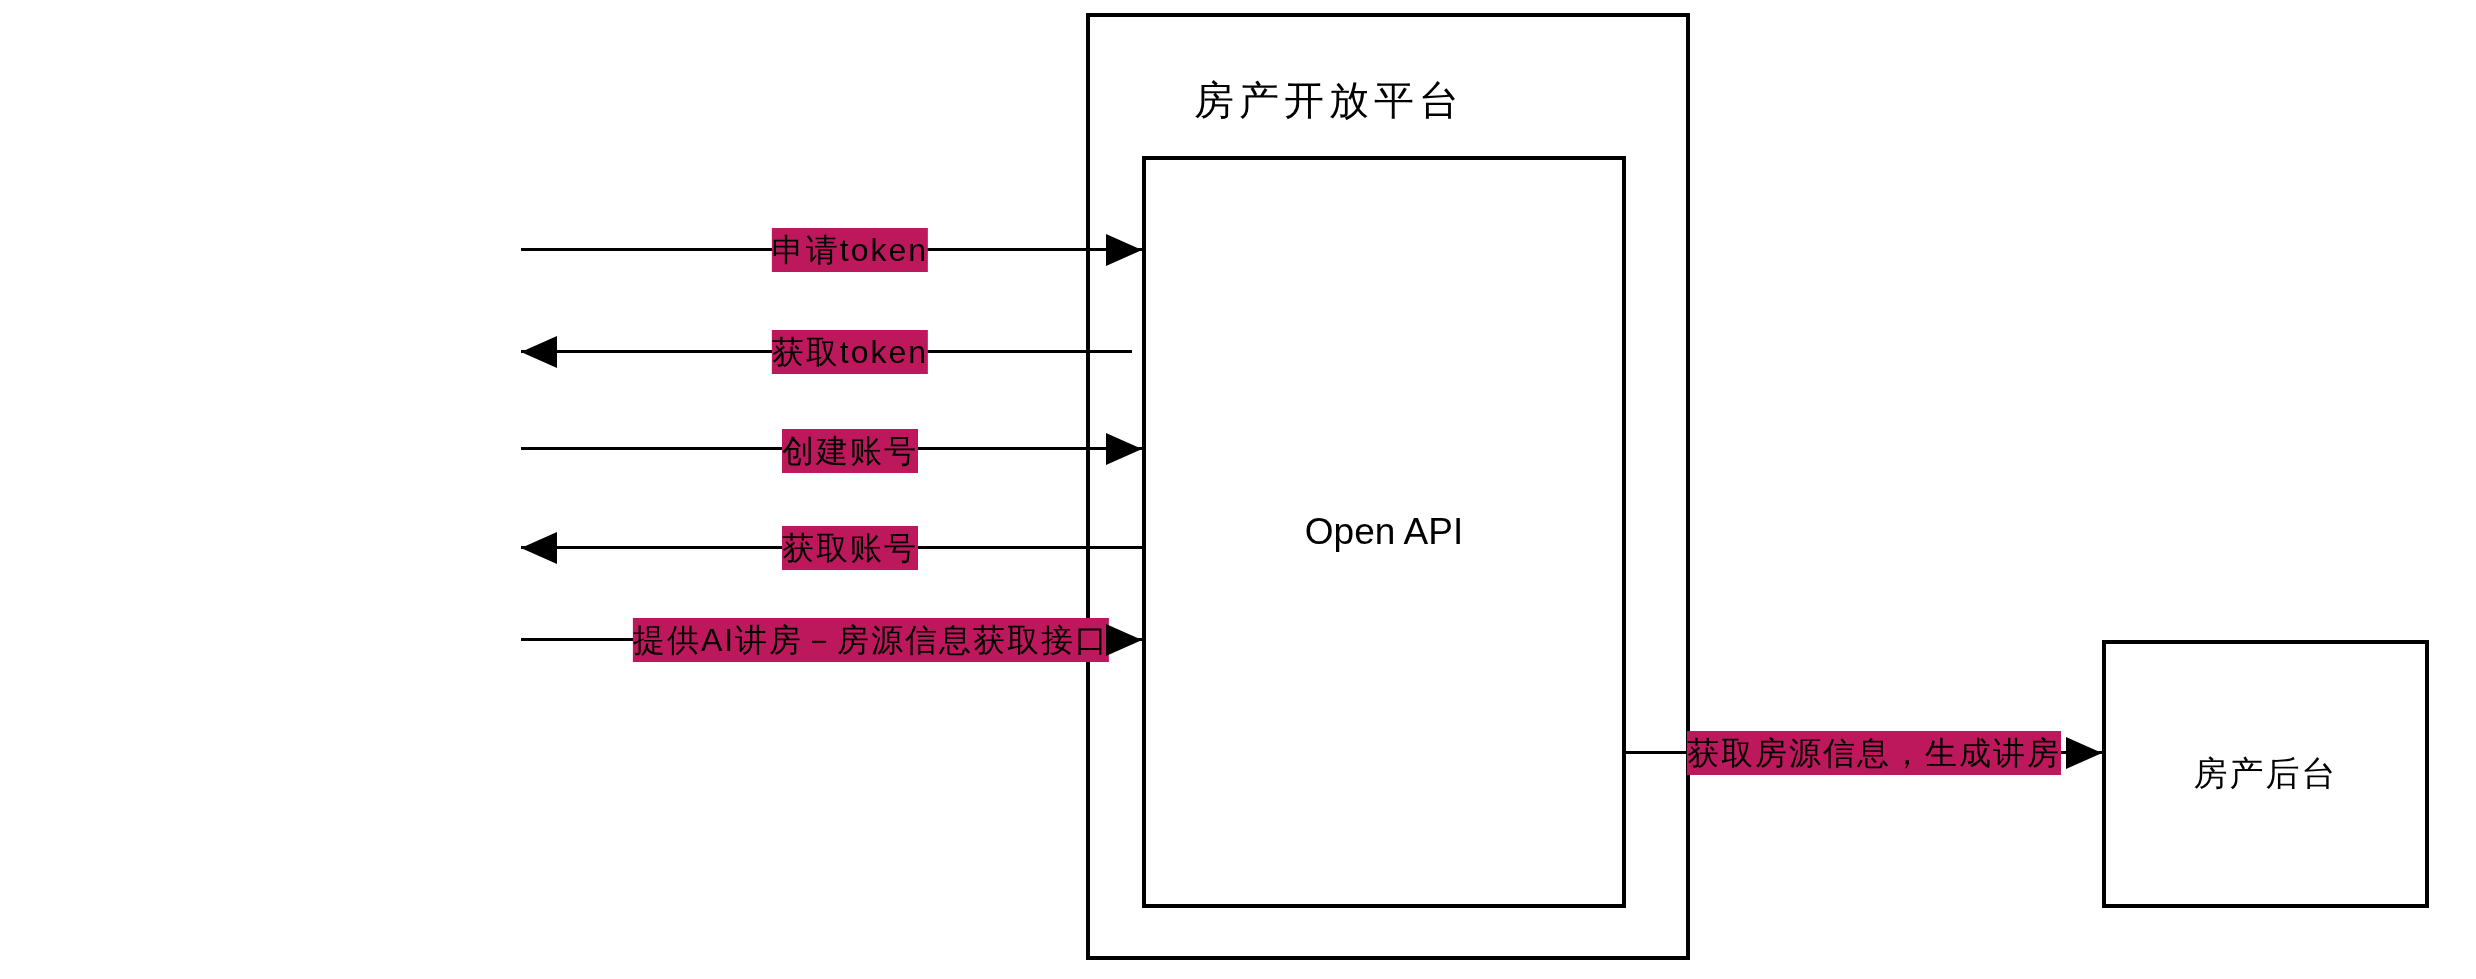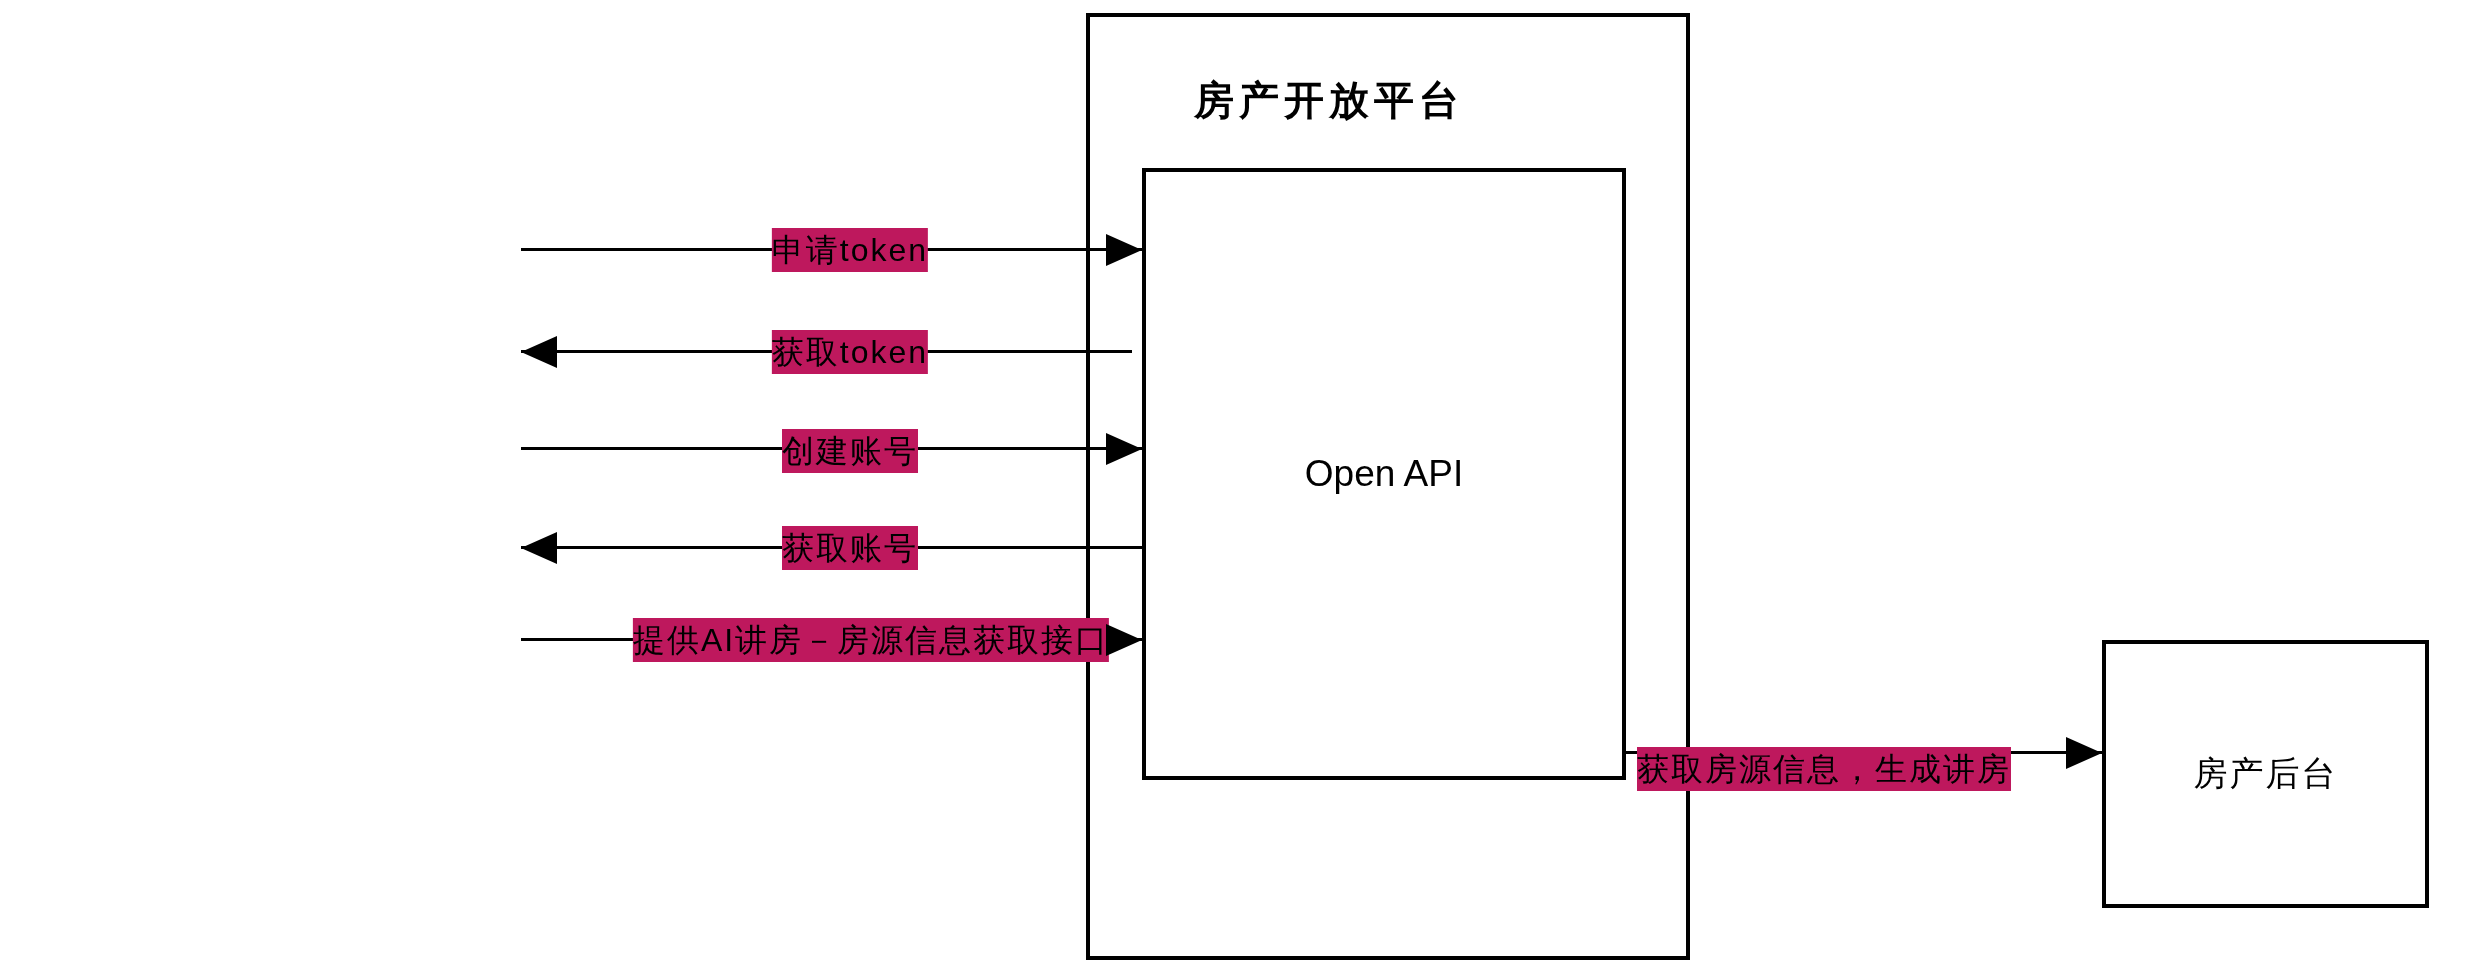--- a/index.html
+++ b/index.html
@@ -28,26 +28,26 @@
   }
   #box-your-system { left: 13px;  top: 158px; width: 508px; height: 782px; border-width: 5px; }
   #box-your-system .box-label { font-size: 45px; font-weight: bold; }
 
   #box-platform { left: 1086px; top: 13px; width: 604px; height: 947px; display: block; }
   .platform-title {
     position: absolute;
     left: 104px;            
     top: 56px;
     font-size: 40px;
-    font-weight: bold;
+    font-weight: normal;
     letter-spacing: 5px;
     white-space: nowrap;
   }
 
-  #box-open-api { left: 1142px; top: 156px; width: 484px; height: 612px; z-index: 2; margin-top: 12px; }
+  #box-open-api { left: 1142px; top: 156px; width: 484px; height: 752px; z-index: 2; }
   #box-open-api .box-label { font-size: 37px; }
 
   #box-backend { left: 2102px; top: 640px; width: 327px; height: 268px; }
   #box-backend .box-label { font-size: 34px; letter-spacing: 2px; }
 
   .line {
     position: absolute;
     height: 3px;
     background: #000000;
     z-index: 2;
@@ -96,21 +96,21 @@
   #a4-label { left: 850px;  top: 526px; }
 
   
   #a5-line  { left: 521px;  top: 638px; width: 621px; }
   #a5-head  { left: 1106px; top: 624px; }
   #a5-label { left: 871px;  top: 618px; }
 
   
   #a6-line  { left: 1626px; top: 751px; width: 476px; }
   #a6-head  { left: 2066px; top: 737px; }
-  #a6-label { left: 1824px; top: 731px; margin-top: 16px; }
+  #a6-label { left: 1874px; top: 731px; }
 </style>
 </head>
 <body>
 
 <div class="canvas">
 
 
   <div class="box" id="box-platform">
     <div class="platform-title">房产开放平台</div>
   </div>

